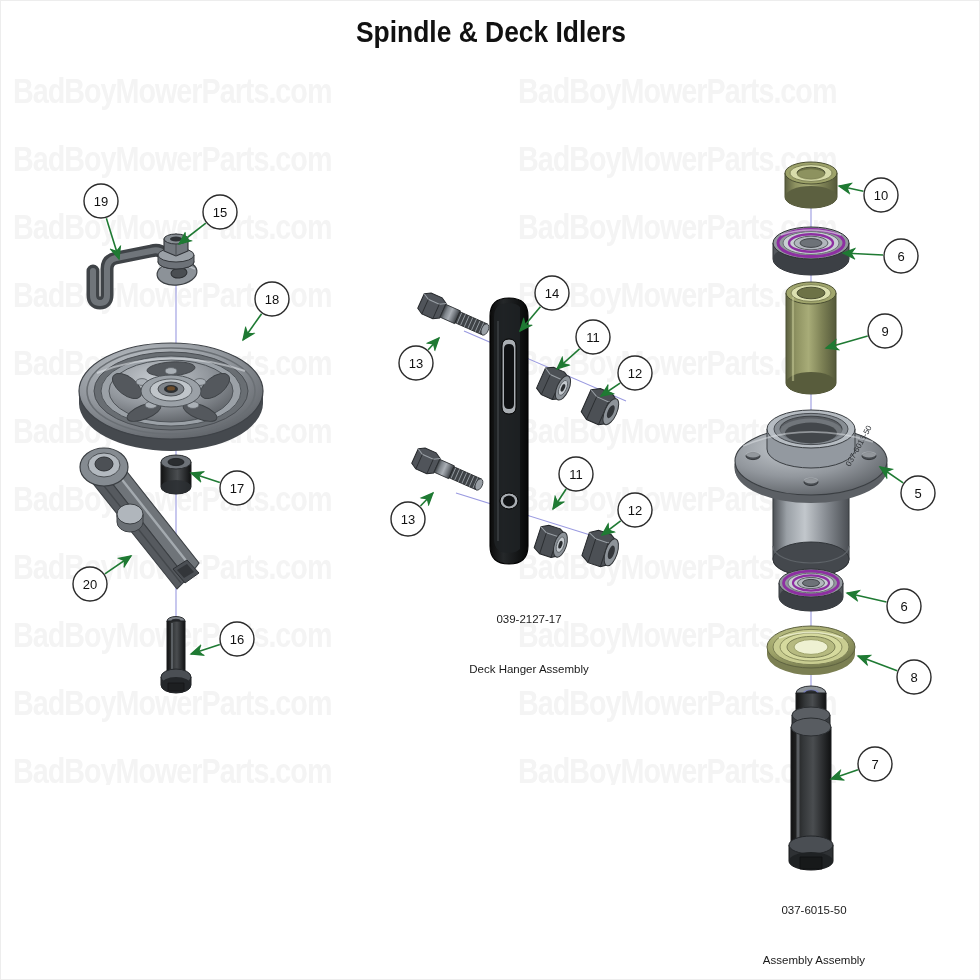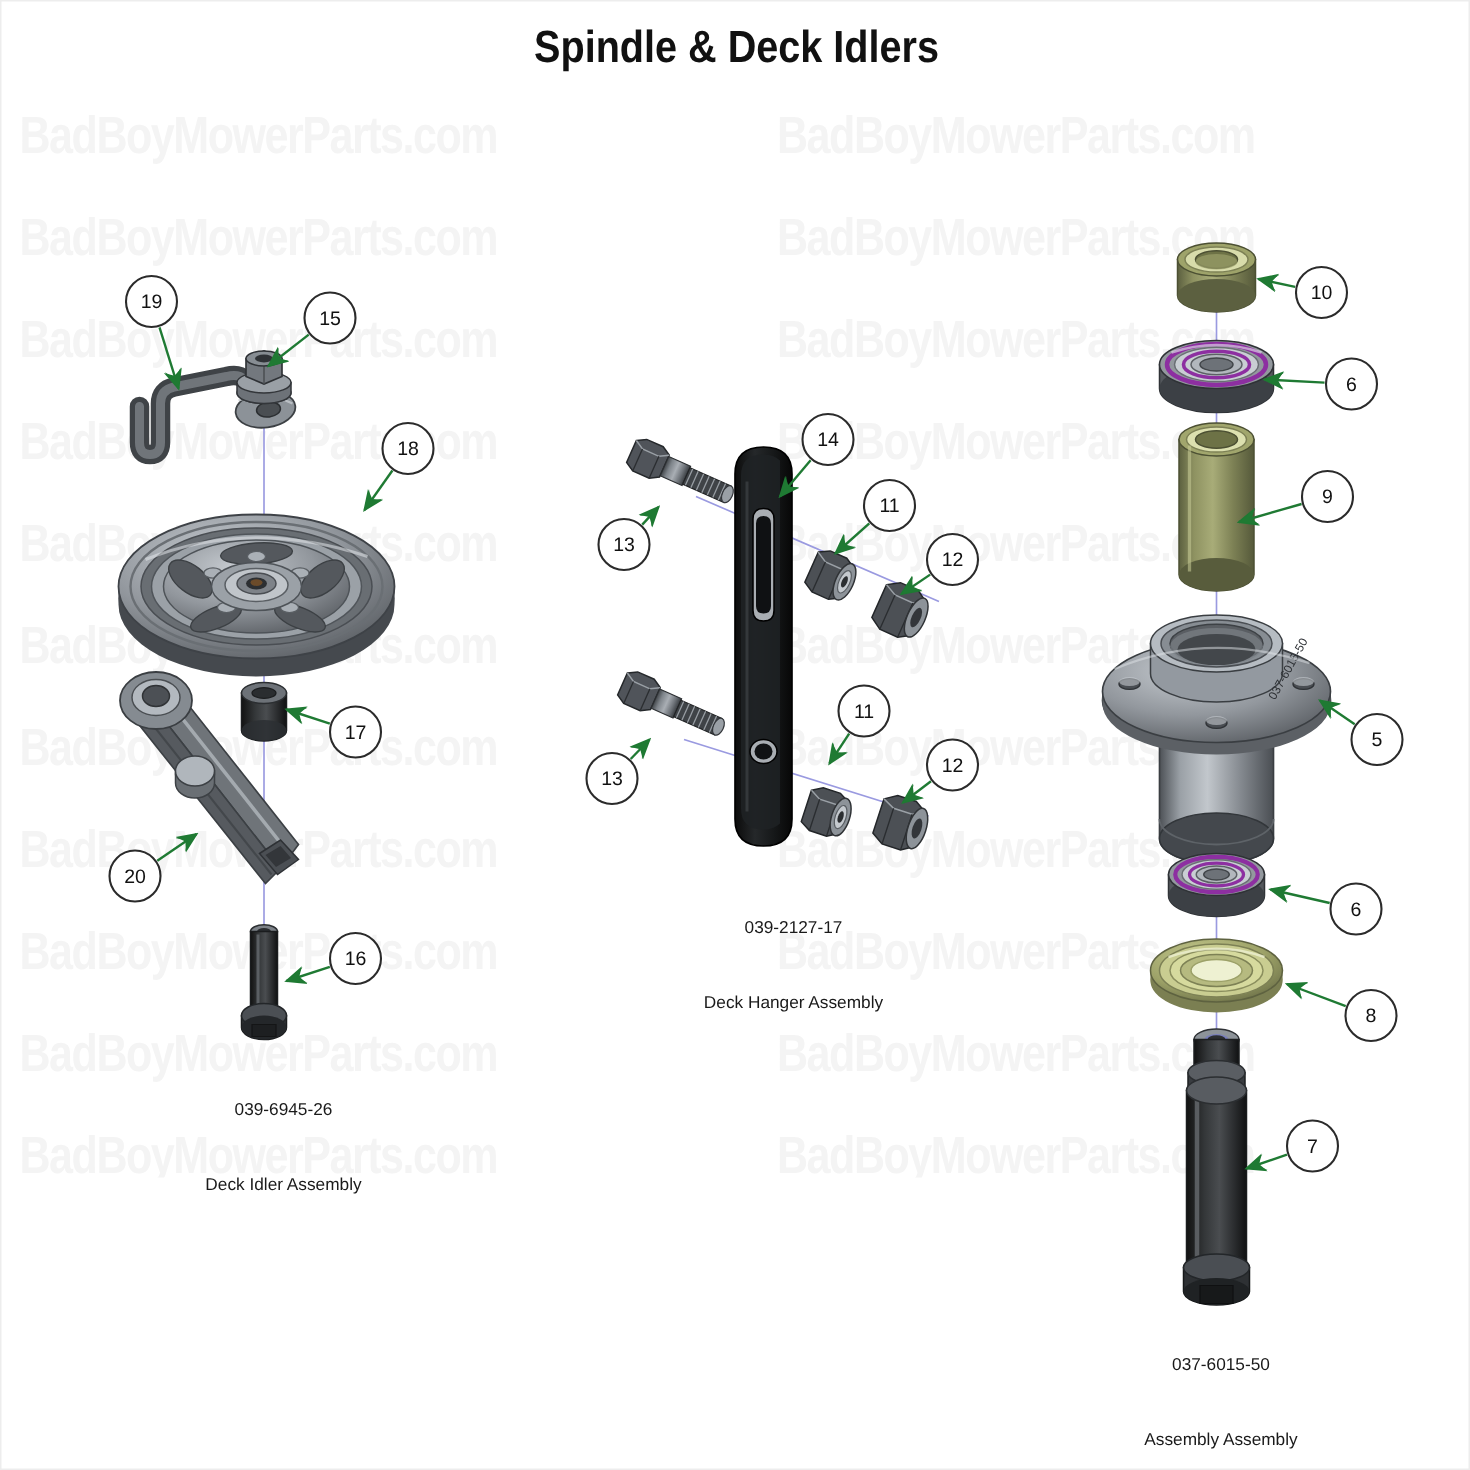--- a/index.html
+++ b/index.html
@@ -577,24 +577,20 @@
         <text x="913" y="680.6" class="bub-txt">8</text>
       </g>
       <g>
         <line x1="856.9628166127862" y1="768.8081307001864" x2="830" y2="778" stroke="#1f7a33" stroke-width="1.6" marker-end="url(#arrowGreen)"></line>
         <path d="M830,778 L840.5299258434862,768.5994329037723 L836.7675478454765,775.6928814163148 L844.0793390491557,779.0110449737361 Z" fill="#1f7a33"></path>
         <circle cx="874" cy="763" r="17" fill="#ffffff" stroke="#2b2b2b" stroke-width="1.4"></circle>
         <text x="874" y="767.6" class="bub-txt">7</text>
       </g>
     </svg>
 
-  <div class="caption" style="left:88px;top:733px;width:200px;">
-    <span class="pn">039-6945-26</span>
-    <span class="nm">Deck Idler Assembly</span>
-  </div>
   <div class="caption" style="left:428px;top:612px;width:200px;">
     <span class="pn">039-2127-17</span>
     <span class="nm">Deck Hanger Assembly</span>
   </div>
   <div class="caption" style="left:713px;top:903px;width:200px;">
     <span class="pn">037-6015-50</span>
     <span class="nm">Assembly Assembly</span>
   </div>
 
 </div>

